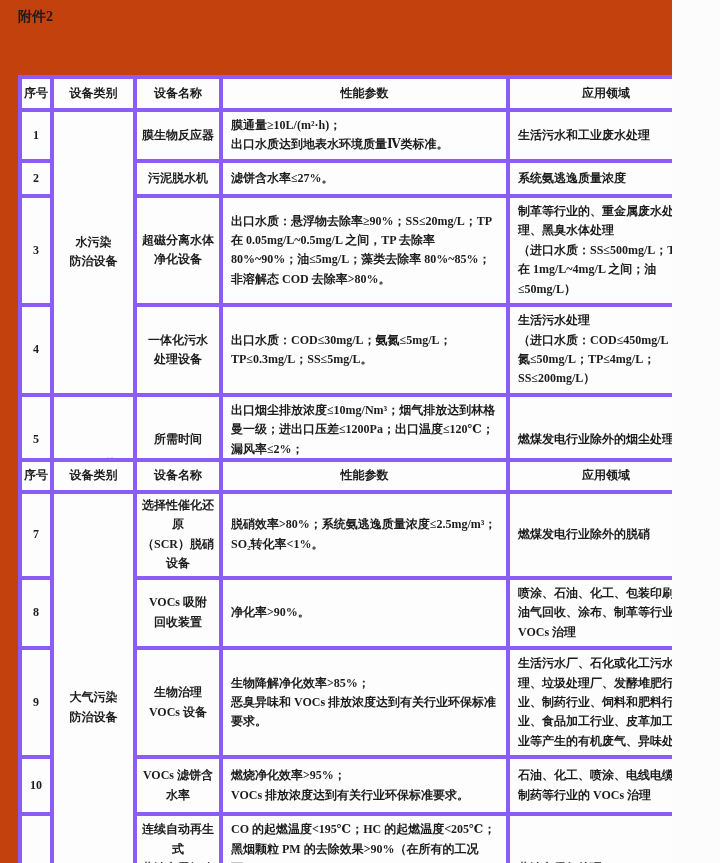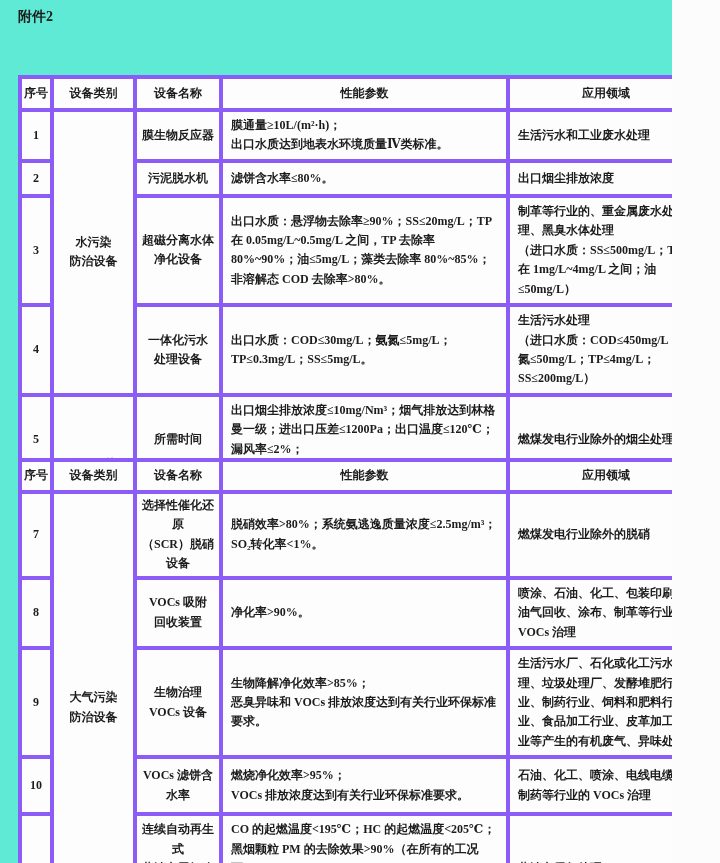--- a/index.html
+++ b/index.html
@@ -6,21 +6,21 @@
   html, body {
     width: 720px;
     background: #fcfcfc;
     font-family: "Liberation Serif", "DejaVu Serif", serif;
     color: #1c1c1c;
   }
   .page {
     position: relative;
     width: 672px;
     height: 863px;
-    background: #5eead4;
+    background: #c2410c;
     overflow: hidden;
   }
   .attachment {
     position: absolute;
     top: 8px;
     left: 18px;
     font-size: 14px;
     font-weight: bold;
   }
   .doc-title {
@@ -99,22 +99,22 @@
       <td class="c-cat" rowspan="4">水污染
 防治设备</td>
       <td class="c-name">膜生物反应器</td>
       <td class="c-param">膜通量≥10L/(m²·h)；
 出口水质达到地表水环境质量Ⅳ类标准。</td>
       <td class="c-field">生活污水和工业废水处理</td>
     </tr>
     <tr style="height:35px">
       <td class="c-no">2</td>
       <td class="c-name">污泥脱水机</td>
-      <td class="c-param">滤饼含水率≤80%。</td>
-      <td class="c-field">出口烟尘排放浓度</td>
+      <td class="c-param">滤饼含水率≤27%。</td>
+      <td class="c-field">系统氨逃逸质量浓度</td>
     </tr>
     <tr style="height:78px">
       <td class="c-no">3</td>
       <td class="c-name">超磁分离水体
 净化设备</td>
       <td class="c-param">出口水质：悬浮物去除率≥90%；SS≤20mg/L；TP 在 0.05mg/L~0.5mg/L 之间，TP 去除率 80%~90%；油≤5mg/L；藻类去除率 80%~85%；非溶解态 COD 去除率&gt;80%。</td>
       <td class="c-field">制革等行业的、重金属废水处理、黑臭水体处理
 （进口水质：SS≤500mg/L；TP 在 1mg/L~4mg/L 之间；油≤50mg/L）</td>
     </tr>
     <tr style="height:67px">

